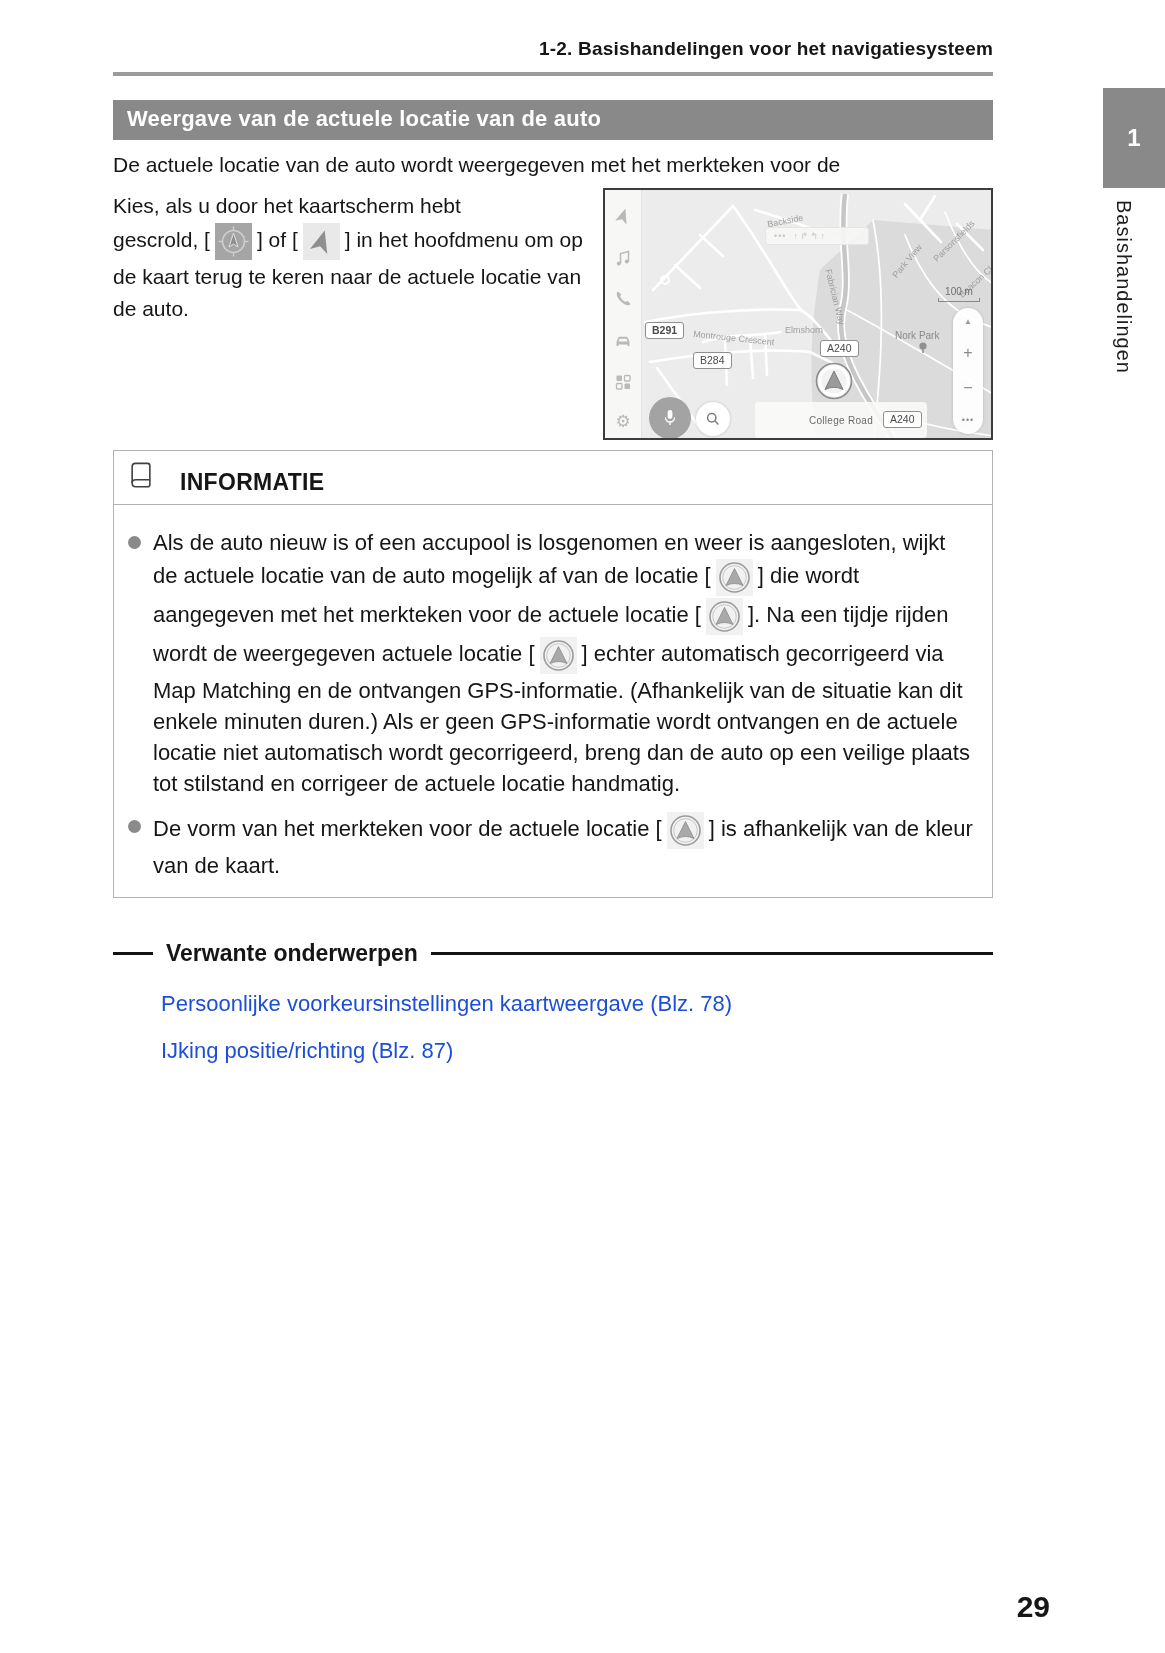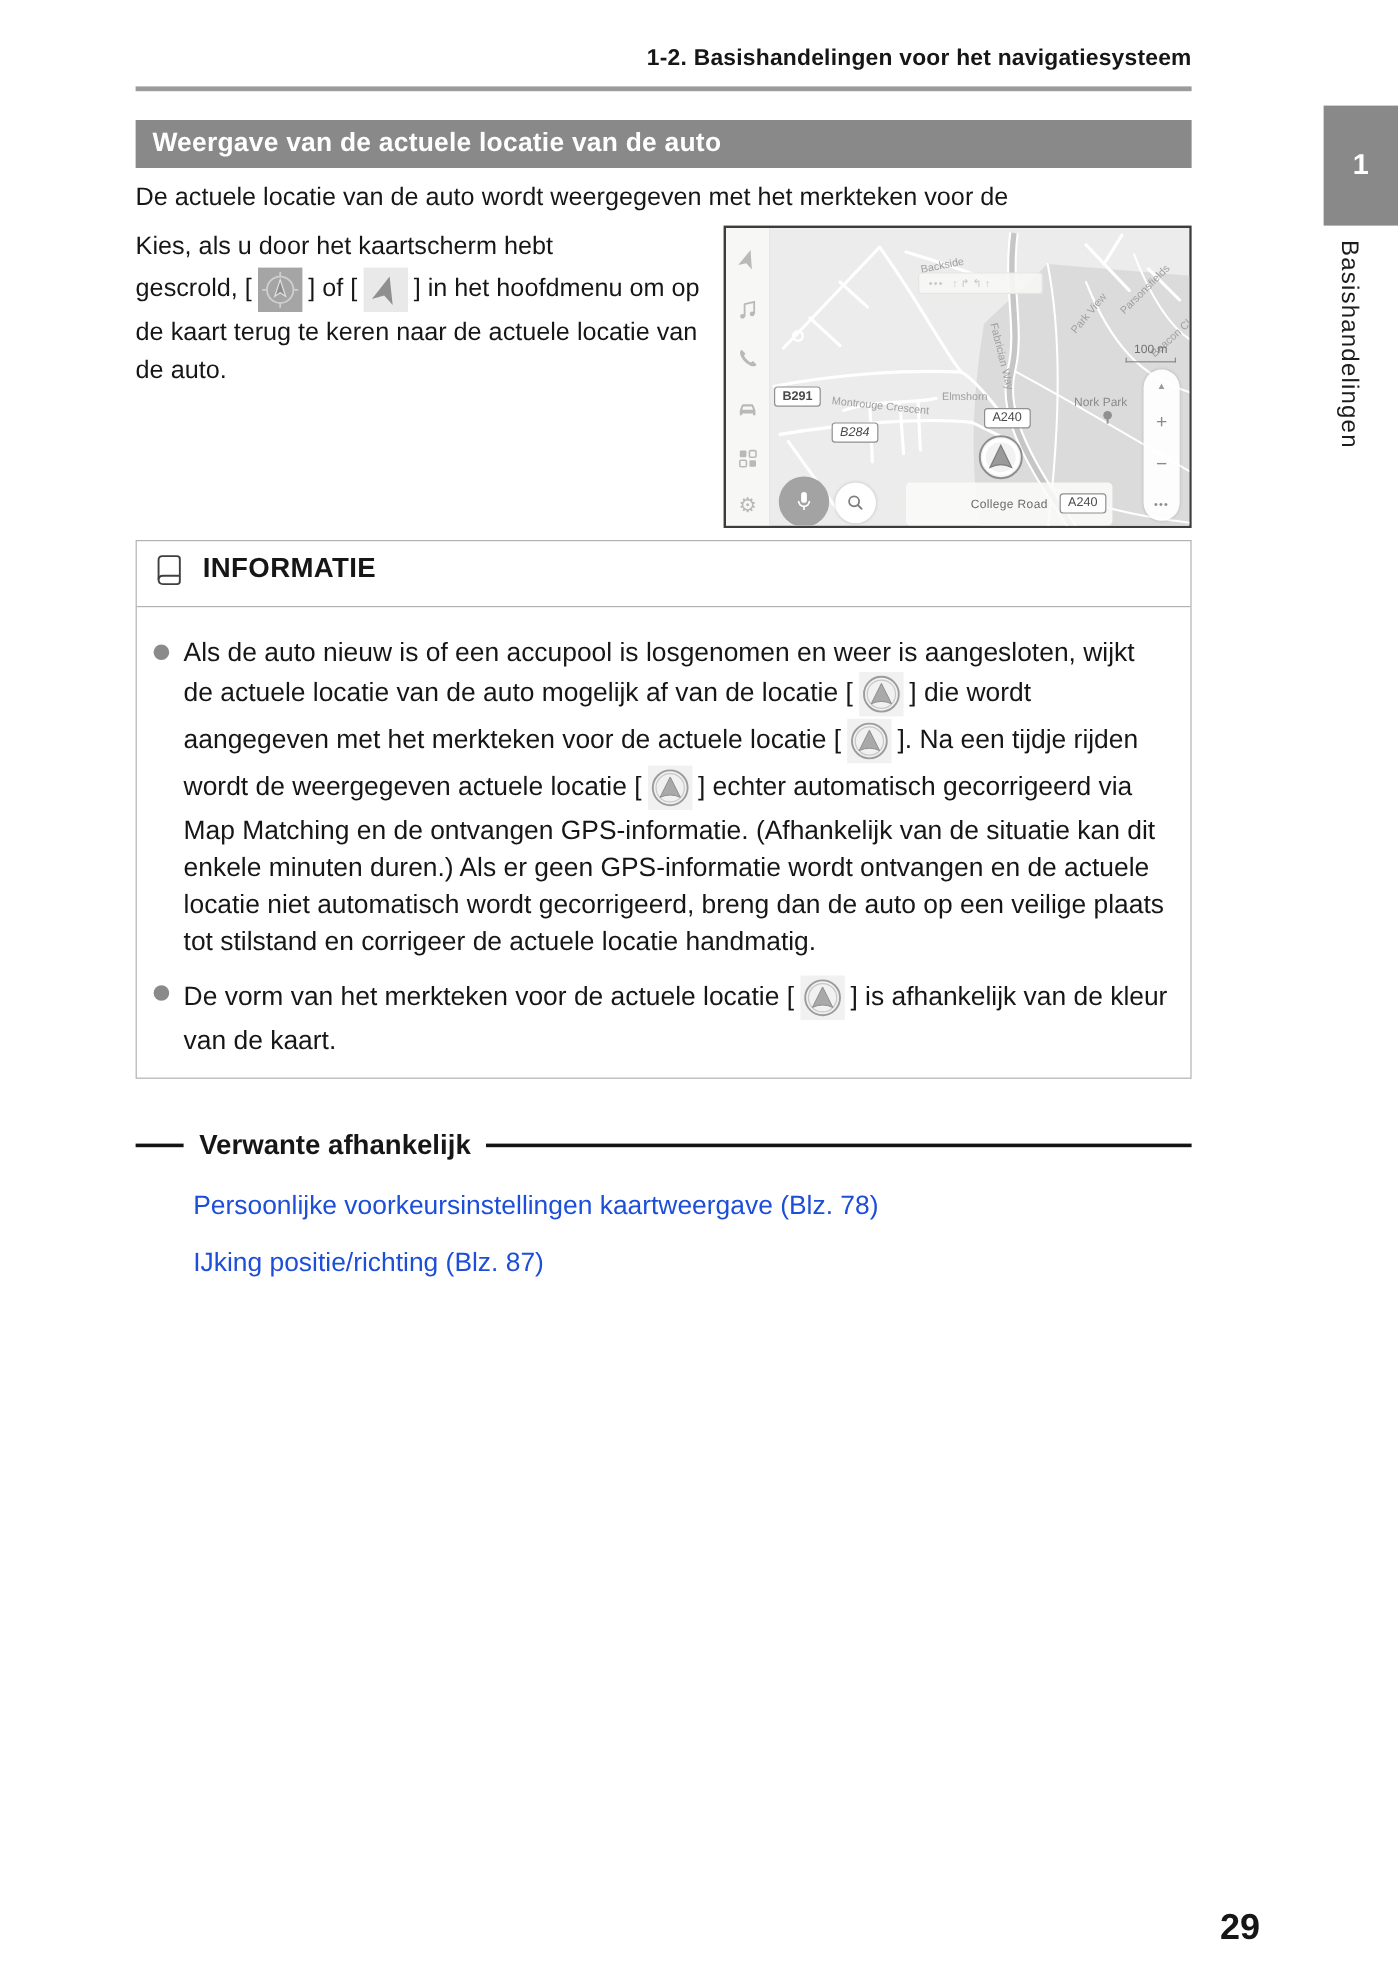--- a/index.html
+++ b/index.html
@@ -59,21 +59,21 @@
   .zoomcol .zbtn { font-size:16px; line-height:16px; }
   .zoomcol .more { font-size:9px; letter-spacing:1px; }
   .mic-btn { position:absolute; z-index:5; left:44px; top:207px; width:42px; height:42px;
              border-radius:50%; background:#a3a3a3; display:flex; align-items:center; justify-content:center; }
   .search-btn { position:absolute; z-index:5; left:91px; top:212px; width:34px; height:34px;
                 border-radius:50%; background:#fff; box-shadow:0 0 3px rgba(0,0,0,.2);
                 display:flex; align-items:center; justify-content:center; }
 
   
   .info-box { clear:both; margin-top:30px; border:1.5px solid #b2b2b2; }
-  .info-head { display:flex; align-items:flex-start; gap:14px; padding:9px 13px 8px;
+  .info-head { display:flex; align-items:flex-end; gap:25px; padding:9px 13px 8px;
                border-bottom:1.5px solid #b2b2b2; }
   .info-head .t { font-size:23px; font-weight:bold; letter-spacing:.3px; }
   .info-body { padding:10px 16px 16px 14px; }
   .bullet { display:flex; gap:12px; font-size:22px; line-height:31px; margin-top:12px; }
   .dot { flex:0 0 13px; width:13px; height:13px; border-radius:50%; background:#8a8a8a; margin-top:9px; }
   .btext { flex:1; }
 
   
   .related { margin-top:42px; }
   .rel-head { display:flex; align-items:center; }
@@ -182,21 +182,21 @@
     <span class="street" style="left:228px; top:78px; transform:rotate(76deg); transform-origin:left top;">Fabrician Way</span>
     <span class="street" style="left:88px; top:143px; transform:rotate(6deg);">Montrouge Crescent</span>
     <span class="street" style="left:180px; top:135px;">Elmshorn</span>
     <span class="street" style="left:282px; top:66px; transform:rotate(-50deg);">Park View</span>
     <span class="street" style="left:322px; top:46px; transform:rotate(-45deg);">Parsonsfields</span>
     <span class="street" style="left:348px; top:82px; transform:rotate(-42deg);">Beacon Close</span>
 
     <span class="poi" style="left:290px; top:140px;">Nork Park</span>
 
     <span class="pill" style="left:40px; top:132px;font-weight:bold;">B291</span>
-    <span class="pill" style="left:88px; top:162px;font-style:italic;">B284</span>
+    <span class="pill" style="left:88px; top:162px;">B284</span>
     <span class="pill" style="left:215px; top:150px;">A240</span>
     <span class="pill" style="left:278px; top:221px;">A240</span>
 
     <div class="college-band">
       <span>College Road</span>
     </div>
 
     <span class="marker"><svg width="40" height="40" viewBox="0 0 40 40">
           <circle cx="20" cy="20" r="17.5" fill="rgba(244,244,244,.9)" stroke="#8d8d8d" stroke-width="1.6"></circle>
           <circle cx="20" cy="20" r="14" fill="none" stroke="#ffffff" stroke-width="3"></circle>
@@ -283,21 +283,21 @@
               </svg></span><span>] is afhankelijk van de kleur van de kaart.</span>
         </span>
       </div>
 
     </div>
   </div>
 
   <div class="related">
     <div class="rel-head">
       <span class="rel-line-s"></span>
-      <span class="rel-title">Verwante afhankelijk</span>
+      <span class="rel-title">Verwante onderwerpen</span>
       <span class="rel-line-l"></span>
     </div>
     <div class="rel-links">
       <a class="rel-link">Persoonlijke voorkeursinstellingen kaartweergave (Blz. 78)</a>
       <a class="rel-link">IJking positie/richting (Blz. 87)</a>
     </div>
   </div>
 
 </div>
 

